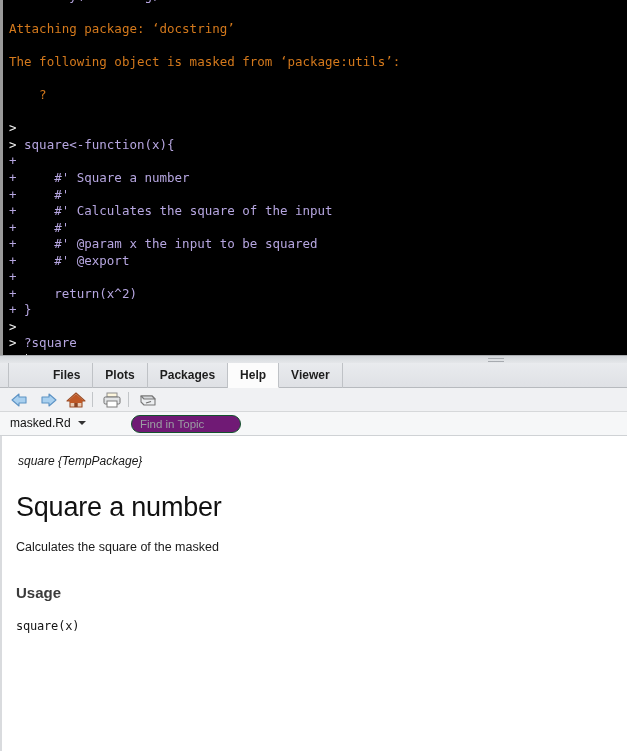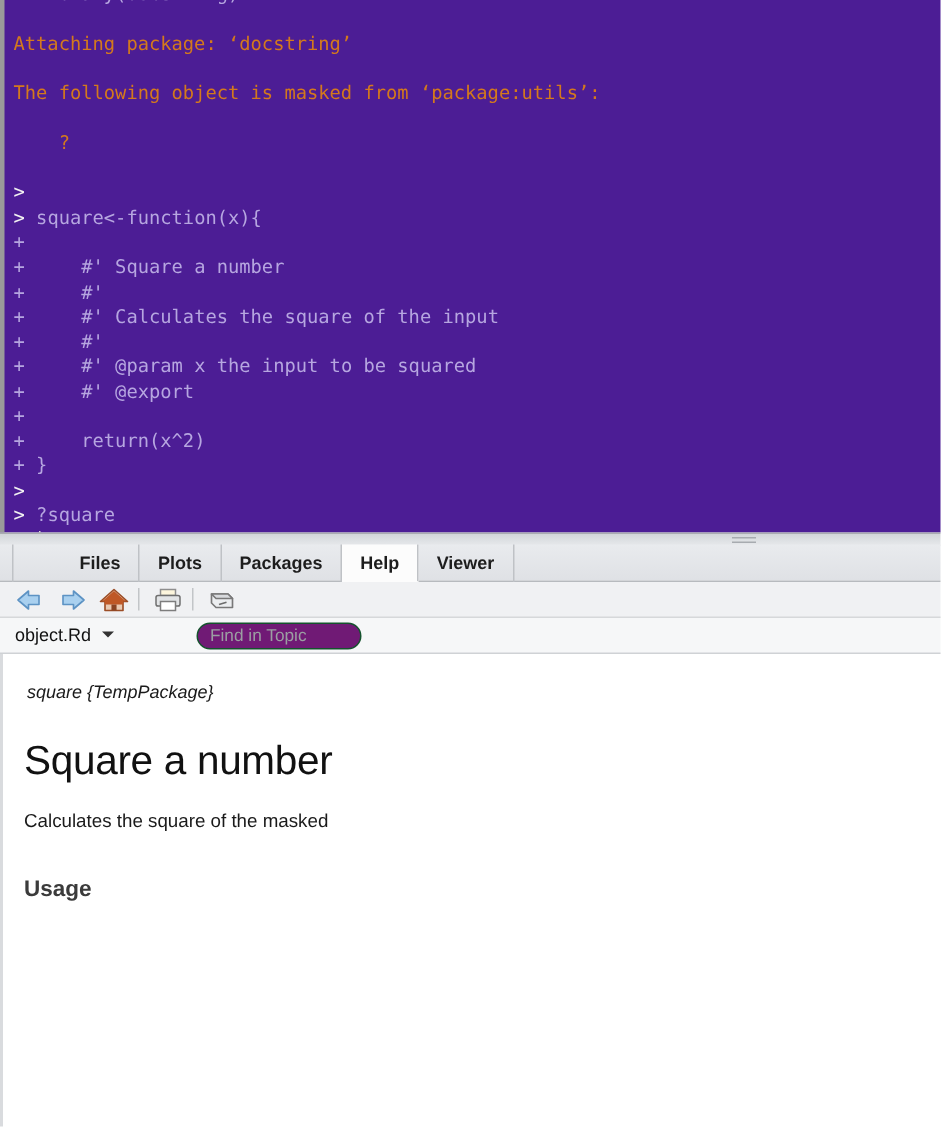--- a/index.html
+++ b/index.html
@@ -13,21 +13,21 @@
     overflow: hidden;
     font-family: "Liberation Sans", sans-serif;
   }
 
   
   #console-pane {
     position: absolute;
     left: 0; top: 0;
     width: 627px;
     height: 355px;
-    background: #4c1d95;
+    background: #000000;
     overflow: hidden;
     box-sizing: border-box;
     border-left: 3px solid #9a9a9a;
   }
   #console-output {
     position: absolute;
     left: 0;
     top: -12px;
     width: 620px;
     padding: 0 0 0 6px;
@@ -276,30 +276,31 @@
       <path d="M3 5 L14 5 L17 8 L17 14 L6 14 L3 11 Z" fill="#eceef0" stroke="#787878" stroke-width="1.1" stroke-linejoin="round"></path>
       <path d="M3 5 L14 5 L17 8 L6 8 Z" fill="#d8dadd" stroke="#787878" stroke-width="1.1" stroke-linejoin="round"></path>
       <path d="M8 12 L13 10.5" stroke="#6d6d6d" stroke-width="1.2" fill="none"></path>
     </svg>
   </div>
 
 </div>
 
 <div id="help-findbar">
   <div id="rd-select">
-    <span>object.Rd</span>
+    <span>masked.Rd</span>
     <span id="rd-caret"></span>
   </div>
   <input id="find-input" type="text" placeholder="Find in Topic" style="">
 </div>
 
 <div id="help-content">
   <div class="hc-inner">
     <div class="rd-header">square {TempPackage}</div>
     <h1 class="rd-title">Square a number</h1>
 
     <p class="rd-para">Calculates the square of the masked</p>
 
     <h2 class="rd-section">Usage</h2>
+    <pre class="rd-code">square(x)</pre>
 
 
   </div>
 </div>
 
 </body></html>

